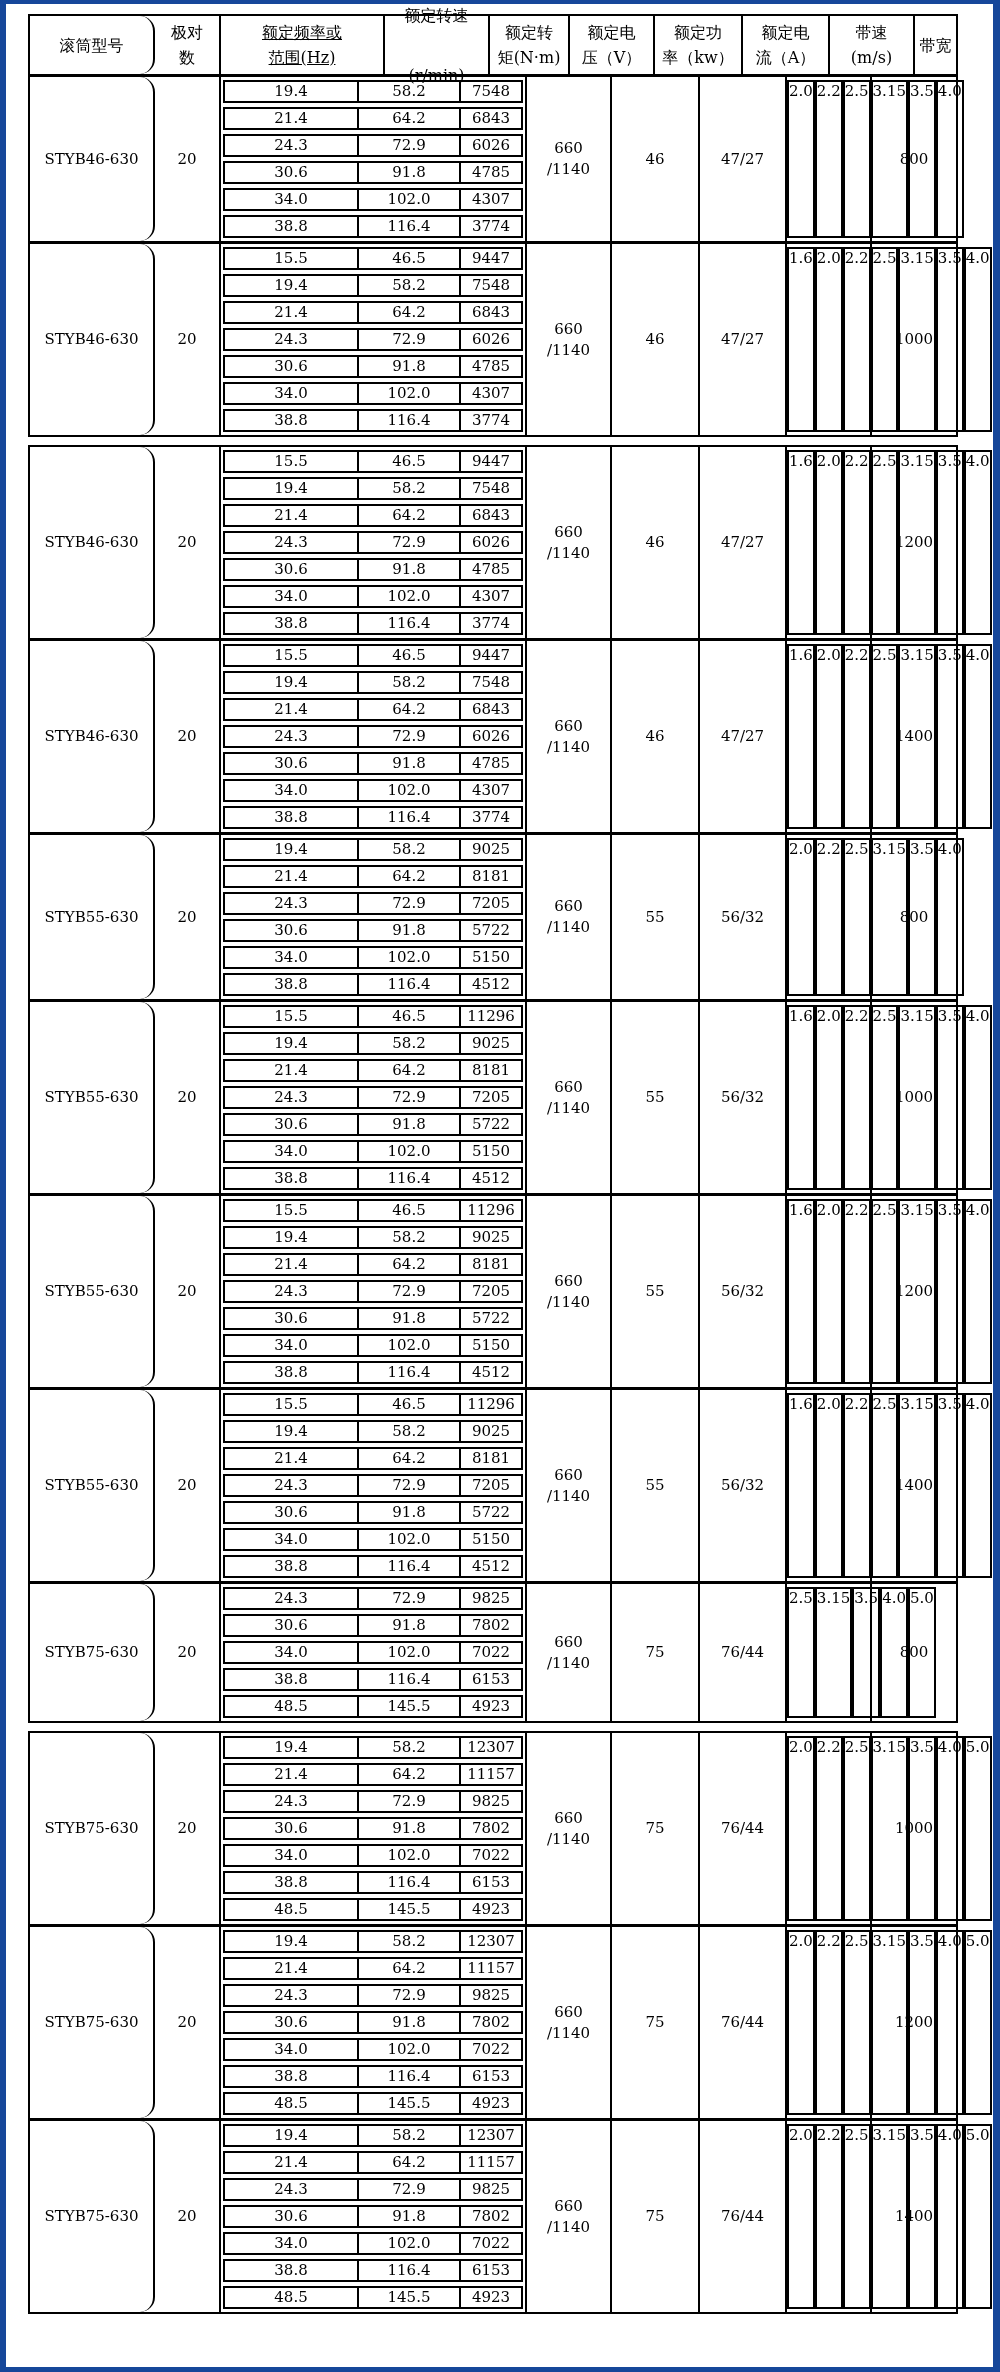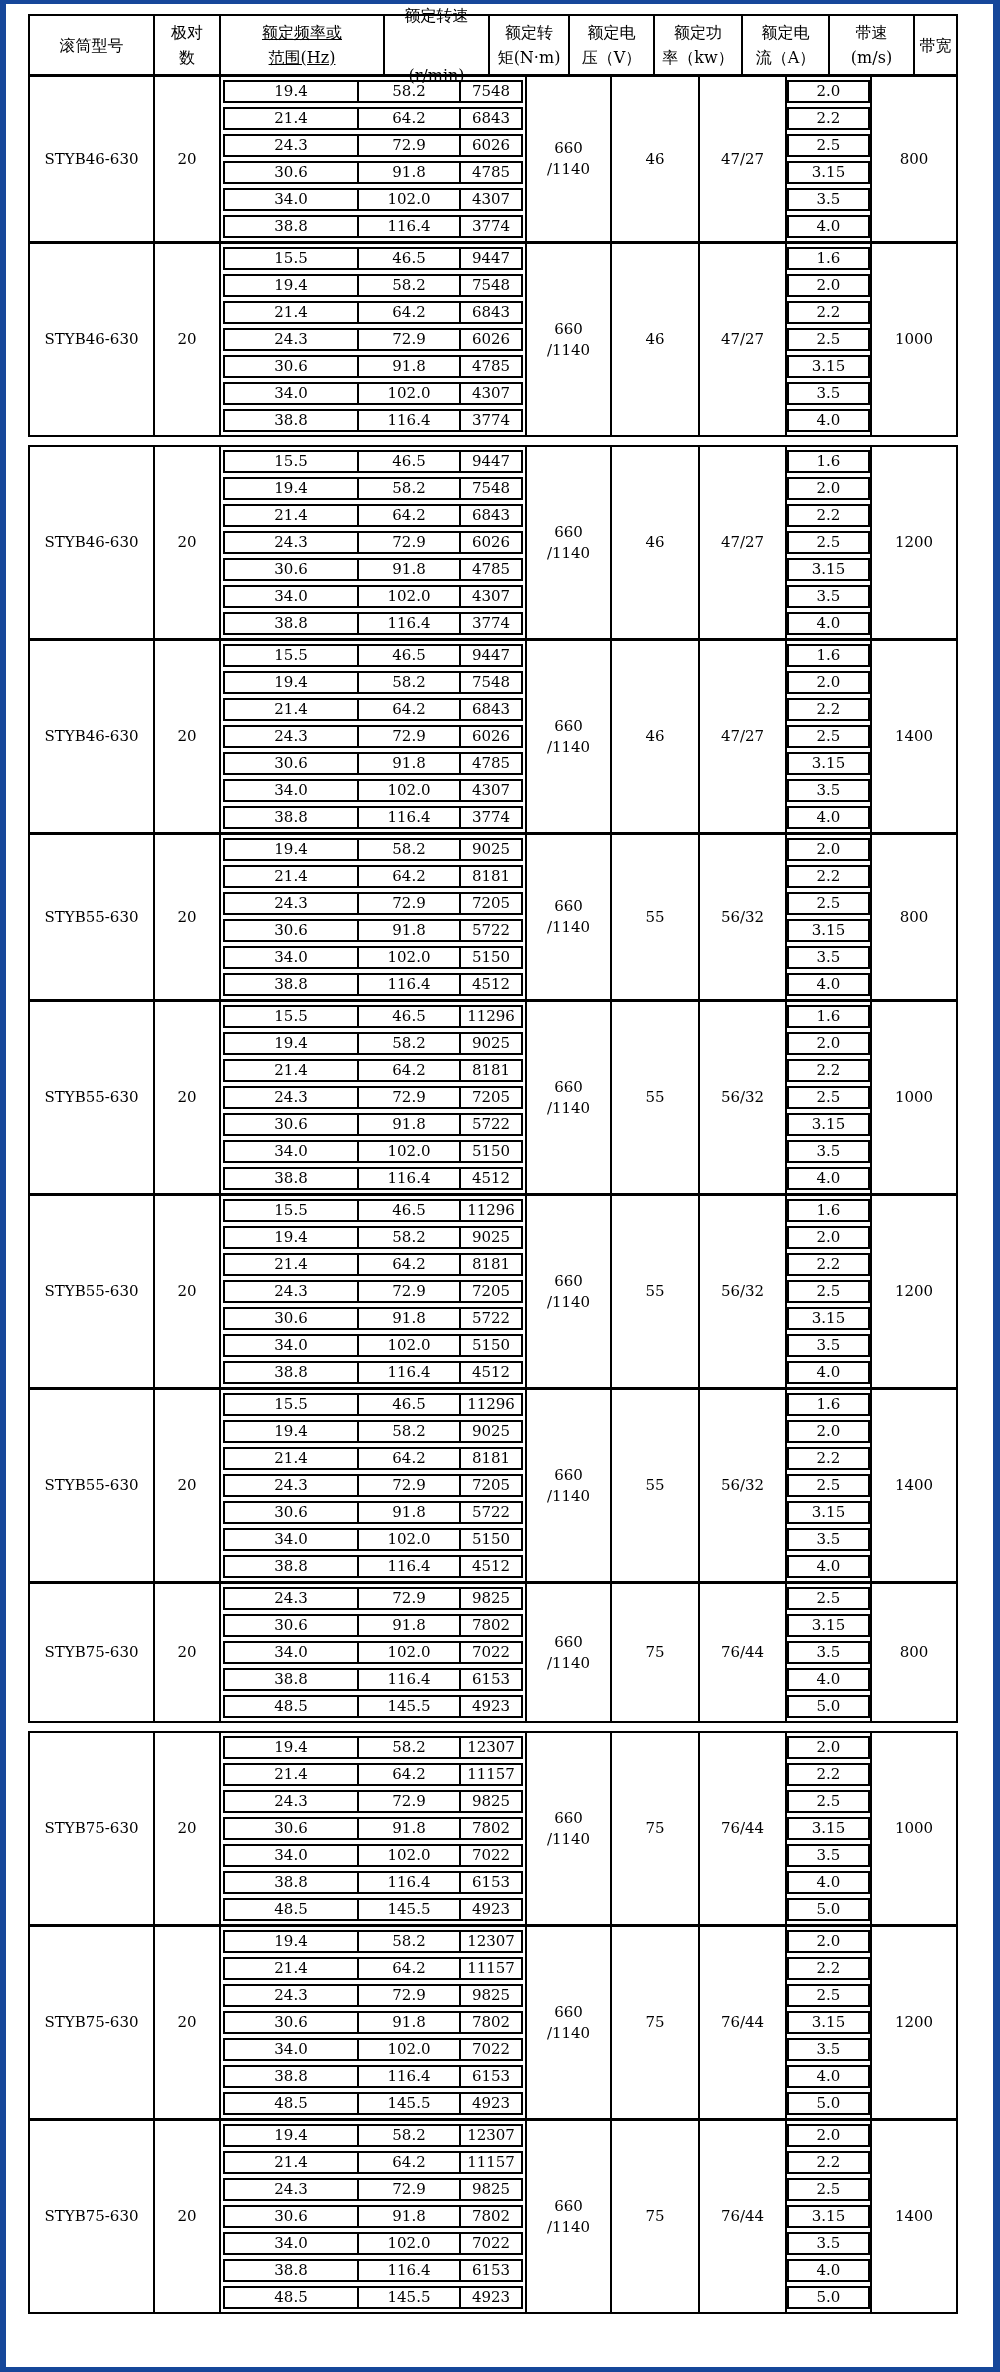--- a/index.html
+++ b/index.html
@@ -24,21 +24,21 @@
   }
   
   .header-row{display:flex;border-bottom:3px solid var(--ink);}
   .hcell{
     box-sizing:border-box;border-right:2px solid var(--ink);
     display:flex;flex-direction:column;justify-content:center;align-items:center;
     height:58px;font-size:16px;line-height:25px;text-align:center;
   }
   .hcell:last-child{border-right:none;}
   
-  .w-model{width:125px;}
+  .w-model{width:125px;border-radius:15px;}
   .w-poles{width:66px;}
   .w-freq{width:164px;text-decoration:underline;}
   .w-rpm{width:105px;gap:35px;}
   .w-torq{width:80px;}
   .w-volt{width:85px;}
   .w-pow{width:88px;}
   .w-cur{width:87px;}
   .w-spd{width:85px;}
   .w-bw{width:58px;flex:1;}
   
@@ -57,21 +57,21 @@
     display:flex;border:2px solid var(--ink);margin:2px 2px;
   }
   .srow > div{
     box-sizing:border-box;line-height:19px;font-size:15px;text-align:center;
   }
   .sr-f{width:134px;border-right:2px solid var(--ink);}
   .sr-s{width:102px;border-right:2px solid var(--ink);}
   .sr-t{flex:1;}
   .c-speed{
     width:85px;box-sizing:border-box;border-right:2px solid var(--ink);
-    display:flex;flex-direction:column;padding:1px 0;
+    display:flex;flex-direction:row;padding:1px 0;
   }
   .spd{
     border:2px solid var(--ink);margin:2px 0;
     line-height:19px;font-size:15px;text-align:center;
   }
   .c-width{border-right:none;text-align:center;}
   .hline{display:block;}
 </style>
 </head>
 <body>

